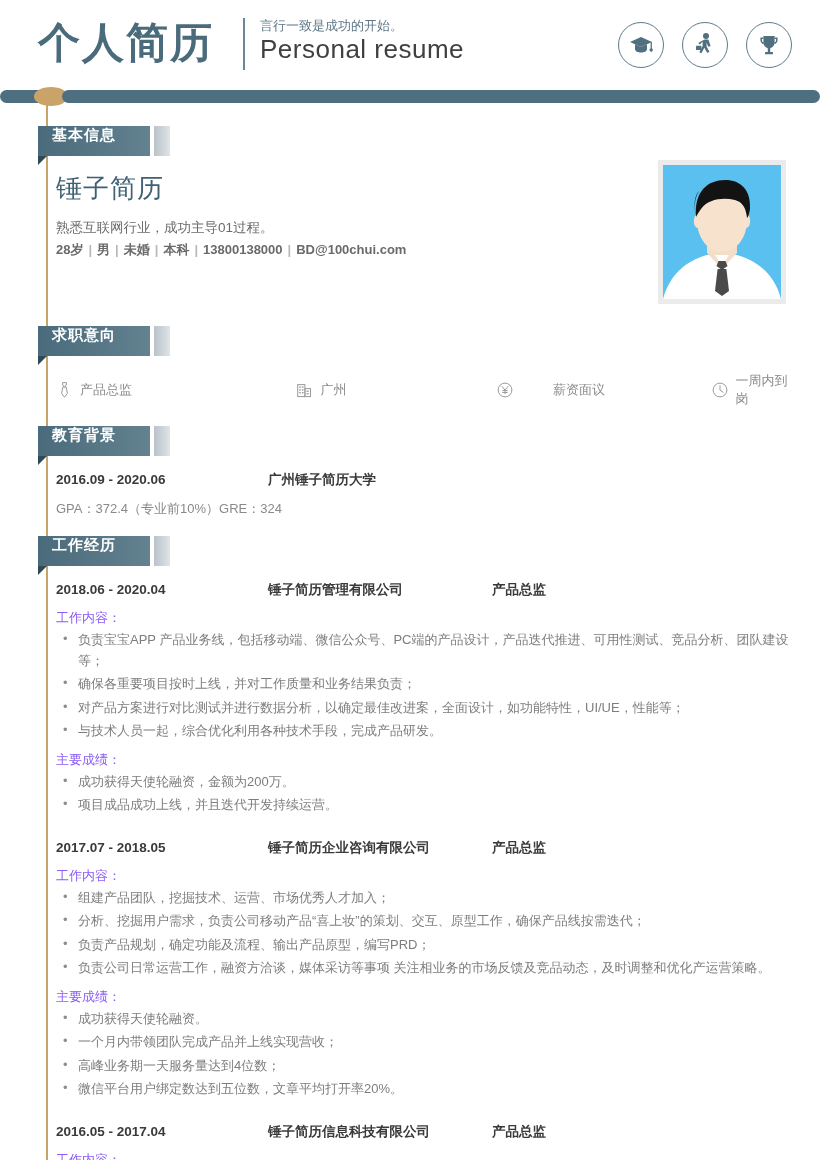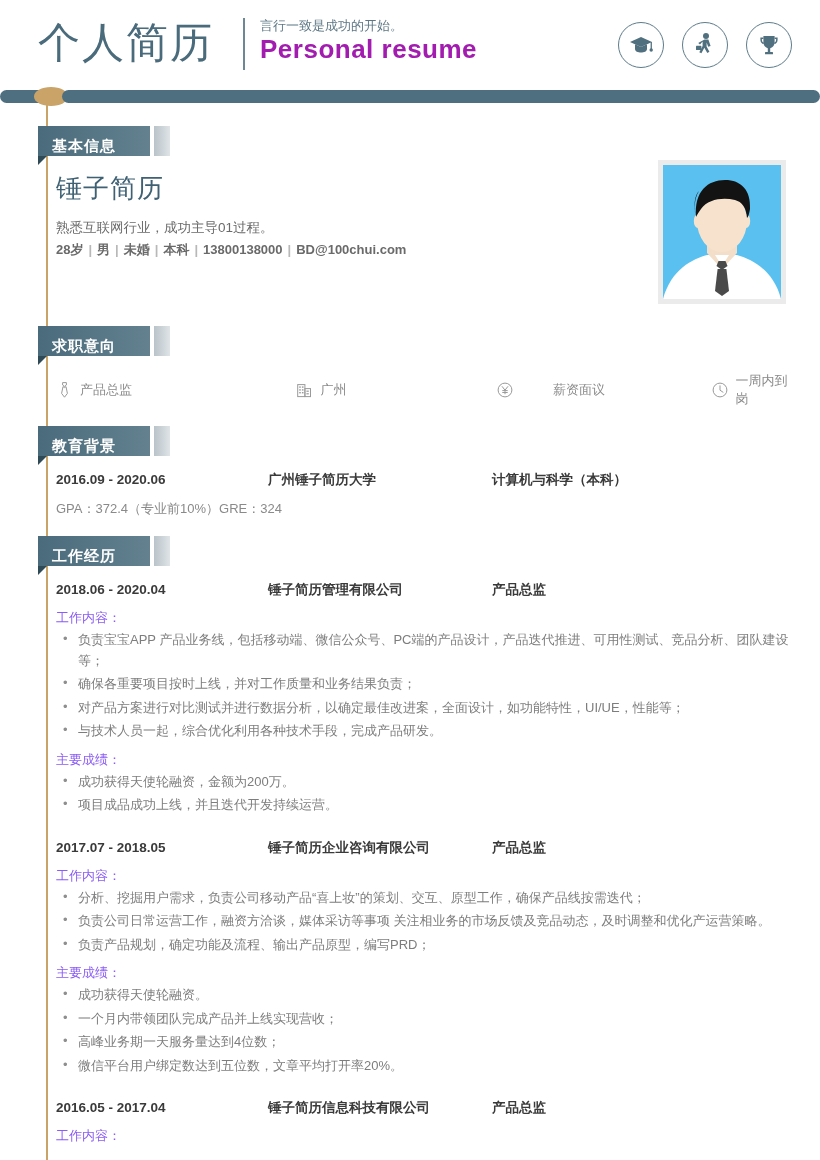--- a/index.html
+++ b/index.html
@@ -10,31 +10,31 @@
     font-family: "Liberation Sans", "DejaVu Sans", sans-serif;
     overflow: hidden;
   }
   .page { position: relative; width: 820px; height: 1160px; overflow: hidden; }
 
   
   .masthead { position: relative; height: 86px; }
   .mast-title {
     position: absolute; left: 38px; top: 16px;
     font-size: 42px; color: #4a6b7c; letter-spacing: 2px;
-    font-weight: 400; line-height: 54px;
+    font-weight: 700; line-height: 54px;
   }
   .mast-divider {
     position: absolute; left: 243px; top: 18px;
     width: 2px; height: 52px; background: #6d8795;
   }
   .mast-sub { position: absolute; left: 260px; top: 17px; width: 300px; overflow: hidden; }
   .mast-sub-cn { font-size: 13px; color: #5d7785; line-height: 17px; white-space: nowrap; }
   .mast-sub-en {
-    font-size: 26px; color: #a21caf; line-height: 31px;
-    white-space: nowrap; letter-spacing: .5px; font-weight: bold;
+    font-size: 26px; color: #404040; line-height: 31px;
+    white-space: nowrap; letter-spacing: .5px;
   }
   .mast-icons { position: absolute; right: 28px; top: 22px; display: flex; gap: 18px; }
   .mast-icon {
     width: 46px; height: 46px; border-radius: 50%;
     border: 1.6px solid #5d7b8a; display: flex; align-items: center; justify-content: center;
   }
   .mast-icon svg { display: block; }
 
   
   .decorbar { position: relative; height: 22px; }
@@ -56,21 +56,21 @@
     position: absolute; left: 46px; top: 92px; width: 2px; height: 1068px;
     background: #c9a367;
   }
 
   
   .section { position: relative; margin-top: 18px; }
   .sec-head { position: relative; height: 30px; }
   .sec-banner {
     position: absolute; left: 38px; top: 0; height: 30px; min-width: 112px;
     background: linear-gradient(to right, #4a6b7c, #63818f);
-    display: flex; align-items: flex-end; padding: 0 14px 0 14px;
+    display: flex; align-items: flex-start; padding: 0 14px 0 14px;
   }
   .sec-banner span {
     color: #ffffff; font-size: 15px; font-weight: bold; letter-spacing: 1px;
     white-space: nowrap;
   }
   .sec-tab {
     position: absolute; top: 0; width: 16px; height: 30px;
     background: linear-gradient(to right, #b9c3c9, #dfe4e7);
   }
   .sec-fold {
@@ -286,21 +286,20 @@
         <span>教育背景</span>
       </div>
       <div class="sec-tab" style="left: 154px;"></div>
       <div class="sec-fold"></div>
     </div>
     <div class="sec-body">
       <div class="entry">
         <div class="entry-head">
           <div class="c1">2016.09 - 2020.06</div>
           <div class="c2">广州锤子简历大学</div>
-          <div class="c3">计算机与科学（本科）</div>
         </div>
         <div class="entry-note">GPA：372.4（专业前10%）GRE：324</div>
       </div>
     </div>
   </div>
 
   <div class="section">
     <div class="sec-head">
       <div class="sec-rule"></div>
       <div class="sec-banner">
@@ -332,23 +331,24 @@
       </div>
 
       <div class="entry">
         <div class="entry-head">
           <div class="c1">2017.07 - 2018.05</div>
           <div class="c2">锤子简历企业咨询有限公司</div>
           <div class="c3">产品总监</div>
         </div>
         <div class="sub-label">工作内容：</div>
         <ul class="blist">
+          <li>组建产品团队，挖掘技术、运营、市场优秀人才加入；</li>
           <li>分析、挖掘用户需求，负责公司移动产品“喜上妆”的策划、交互、原型工作，确保产品线按需迭代；</li>
+          <li>负责产品规划，确定功能及流程、输出产品原型，编写PRD；</li>
           <li>负责公司日常运营工作，融资方洽谈，媒体采访等事项 关注相业务的市场反馈及竞品动态，及时调整和优化产运营策略。</li>
-          <li>负责产品规划，确定功能及流程、输出产品原型，编写PRD；</li>
         </ul>
         <div class="sub-label">主要成绩：</div>
         <ul class="blist">
           <li>成功获得天使轮融资。</li>
           <li>一个月内带领团队完成产品并上线实现营收；</li>
           <li>高峰业务期一天服务量达到4位数；</li>
           <li>微信平台用户绑定数达到五位数，文章平均打开率20%。</li>
         </ul>
       </div>
 

